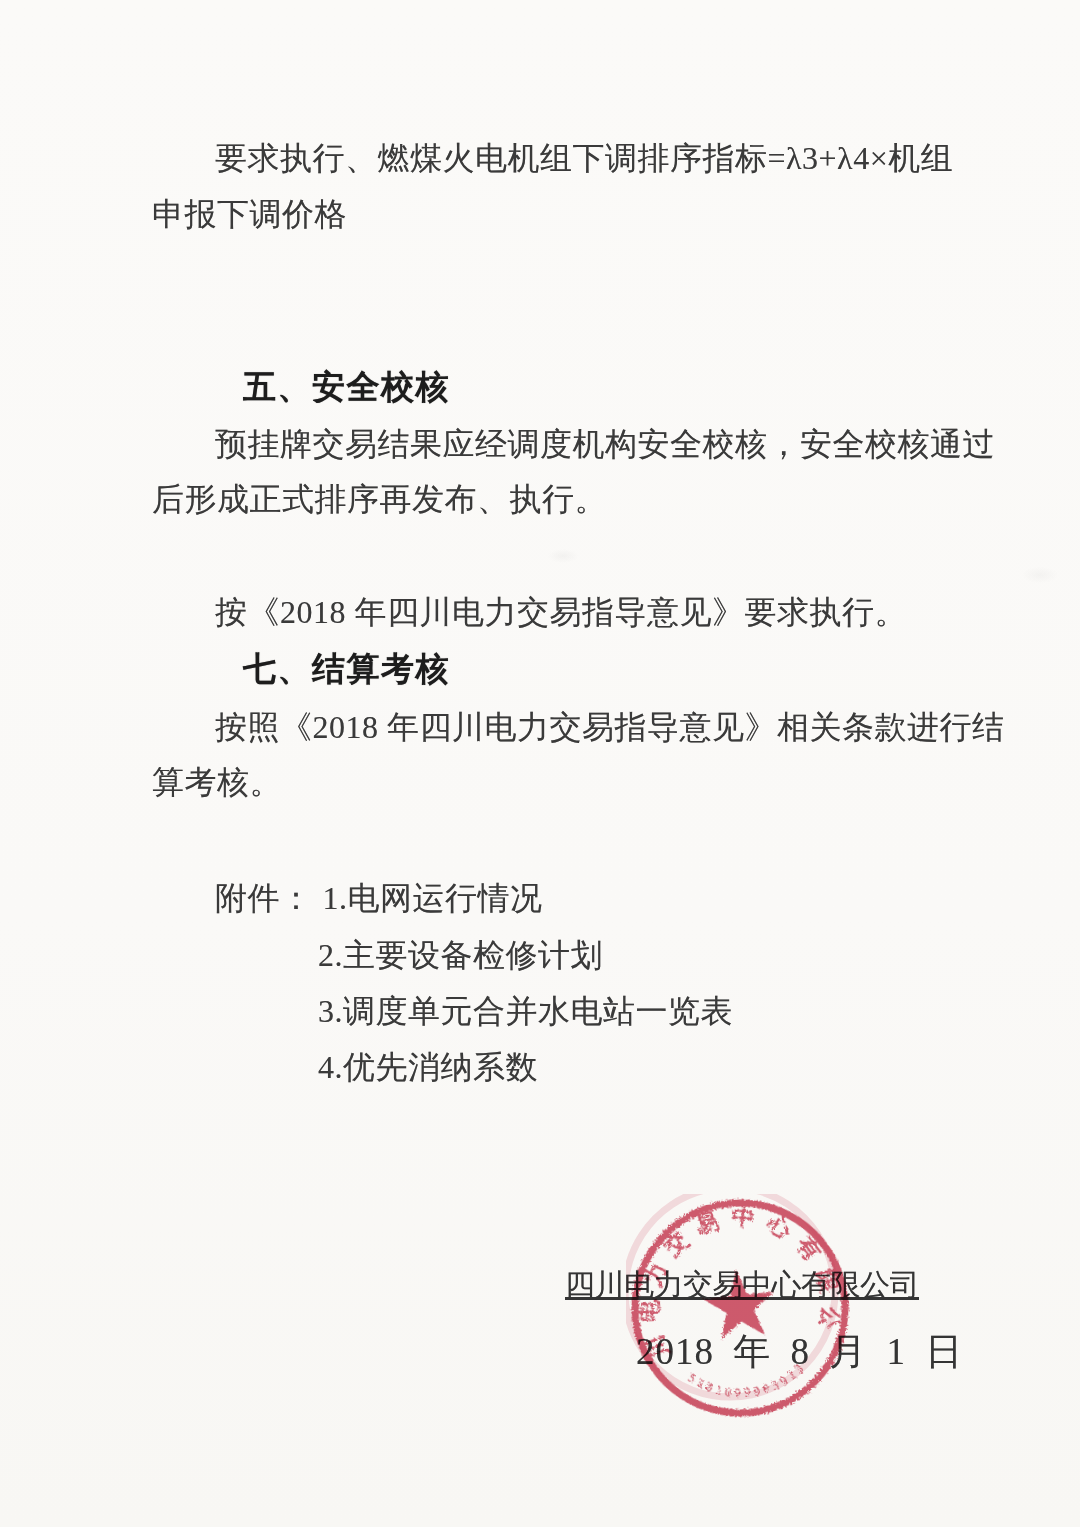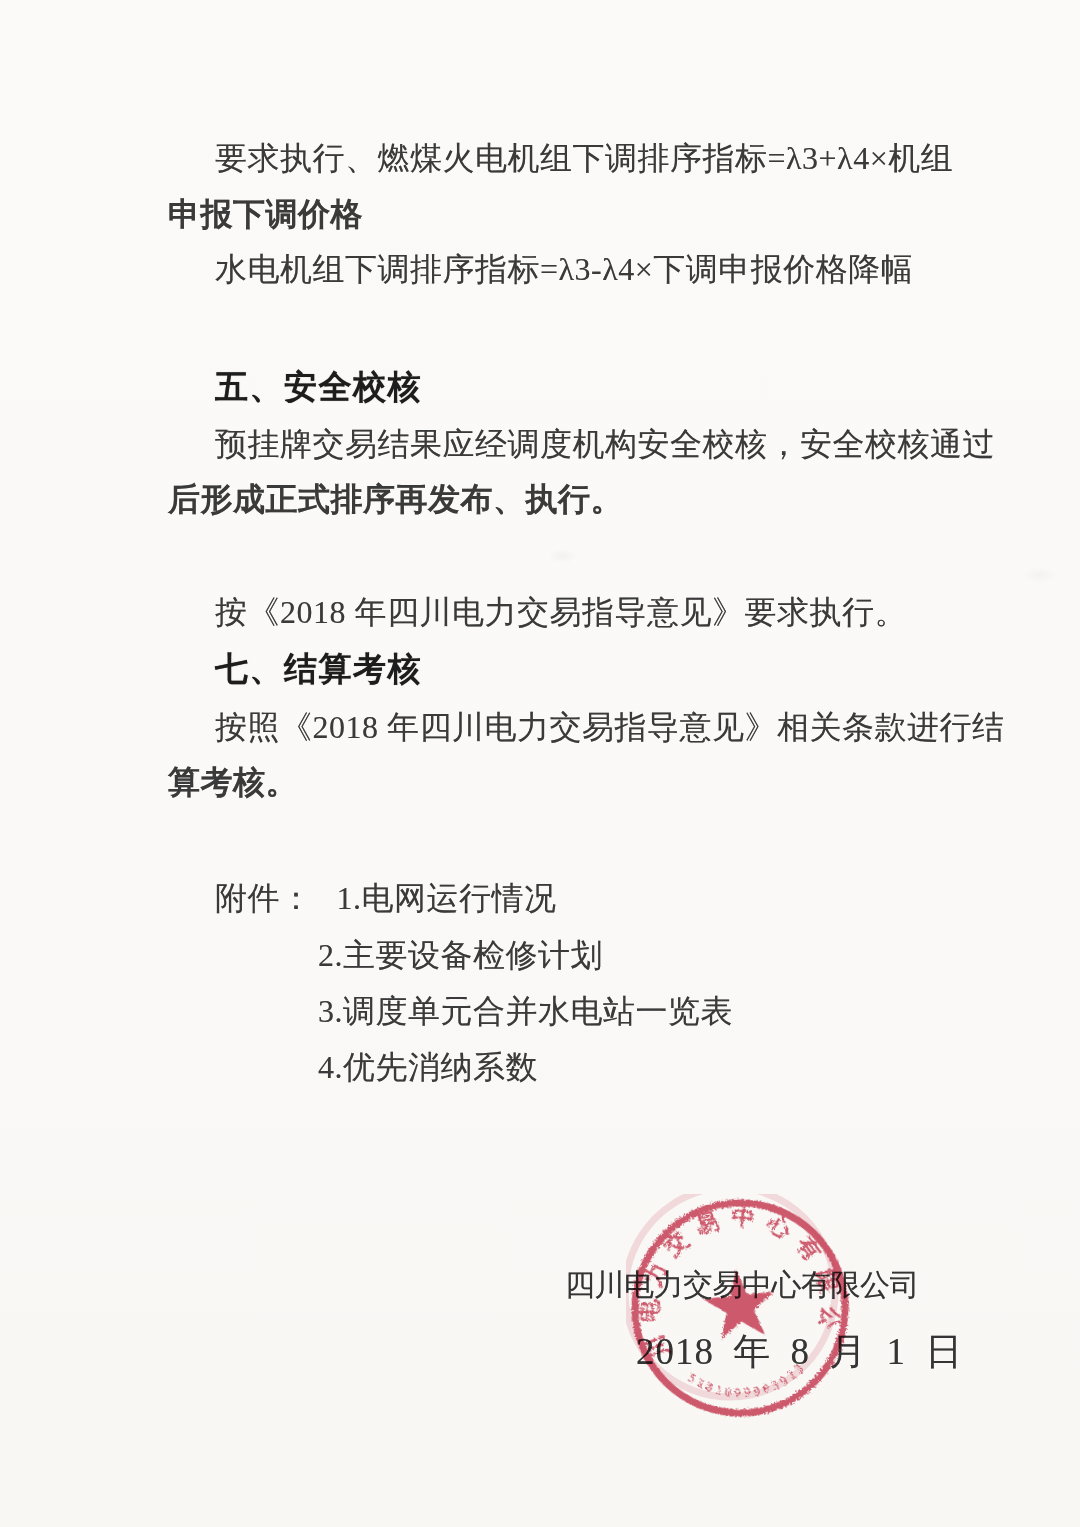--- a/index.html
+++ b/index.html
@@ -28,29 +28,31 @@
     letter-spacing:0.5px;
     text-shadow:0 0 0.6px rgba(60,60,60,0.45);
   }
   .heading{
     font-family:"Liberation Sans", sans-serif;
     font-weight:700;
     color:#1d1d1d;
     font-size:33px;
     letter-spacing:1.5px;
     text-shadow:0 0 0.8px rgba(0,0,0,0.55);
+    margin-left:28px;
   }
   .indent{left:215px;}
-  .margin{left:168px;font-weight:bold;}
-  .att-item{margin-left:24px;}
+  .margin{left:152px;}
+  .att-item{margin-left:10px;}
   .att-sub{left:318px;}
   .sig-company{
     left:565px; top:1268px;
     font-size:30px; letter-spacing:-0.5px;
     color:#343434;
+    text-decoration:underline;
   }
   .sig-date{
     left:636px; top:1331px;
     font-size:37px; word-spacing:9px; letter-spacing:1px;
     color:#343434;
   }
   .seal-wrap{
     position:absolute;
     left:626px; top:1194px;
     width:228px; height:228px;
@@ -70,21 +72,20 @@
     letter-spacing:3.2px;
   }
 </style>
 </head>
 <body>
 
 <div class="page">
 
   <p class="ln indent" style="top:140px">要求执行、燃煤火电机组下调排序指标=λ3+λ4×机组</p>
   <p class="ln margin" style="top:196px">申报下调价格</p>
-  <p class="ln indent" style="top:251px">水电机组下调排序指标=λ3-λ4×下调申报价格降幅</p>
 
   <p class="ln heading indent" style="top:368px">五、安全校核</p>
   <p class="ln margin" style="top:481px">后形成正式排序再发布、执行。</p>
   <p class="ln indent" style="top:426px">预挂牌交易结果应经调度机构安全校核，安全校核通过</p>
 
   <p class="ln indent" style="top:594px">按《2018 年四川电力交易指导意见》要求执行。</p>
 
   <p class="ln heading indent" style="top:650px">七、结算考核</p>
   <p class="ln indent" style="top:709px">按照《2018 年四川电力交易指导意见》相关条款进行结</p>
   <p class="ln margin" style="top:764px">算考核。</p>

